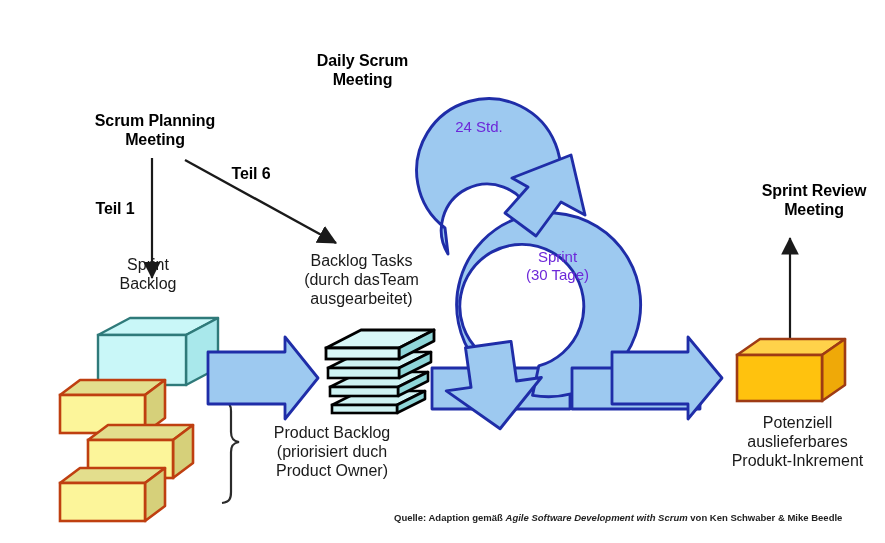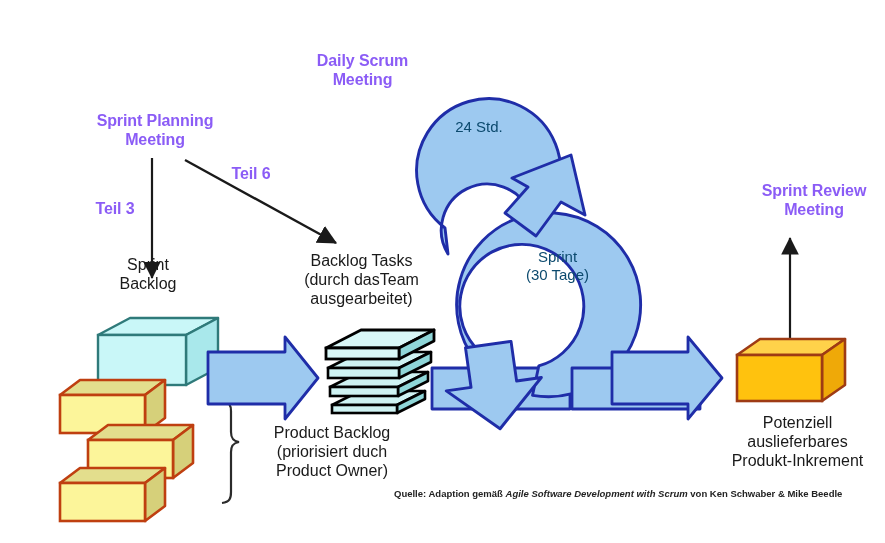--- a/index.html
+++ b/index.html
@@ -27,40 +27,41 @@
     height: 543px;
   }
   .lbl {
     position: absolute;
     text-align: center;
     line-height: 1.18;
     white-space: pre-line;
     font-family: "Liberation Sans", sans-serif;
   }
   .lbl-red {
-    color: #8b5cf6;
+    color: #000000;
     font-weight: bold;
     font-size: 16px;
     letter-spacing: -0.1px;
   }
   .lbl-dark {
     color: #1a1a1a;
     font-size: 16px;
     font-weight: normal;
   }
   .lbl-incircle {
-    color: #0c4a6e;
+    color: #6d28d9;
     font-size: 15px;
   }
   .lbl-source {
     color: #222222;
     font-size: 9.5px;
     font-weight: bold;
     text-align: left;
     white-space: nowrap;
+    margin-top: 24px;
   }
   .lbl-source i { font-style: italic; }
 </style>
 </head>
 <body>
 
 <div id="diagram-root">
 
   <svg class="layer" viewBox="0 0 885 543">
     <defs>
@@ -174,30 +175,30 @@
       <path d="M612,352 L688,352 L688,337 L722,378 L688,419 L688,404 L612,404 Z" fill="#9DC9F0" stroke="#1F2DA8" stroke-width="2.8" stroke-linejoin="round"></path>
     </g>
 
     <g>
       <path d="M737,355 L760,339 L845,339 L822,355 Z" fill="#FFD24A" stroke="#9E3B14" stroke-width="2.6" stroke-linejoin="round"></path>
       <path d="M822,355 L845,339 L845,385 L822,401 Z" fill="#EFA908" stroke="#9E3B14" stroke-width="2.6" stroke-linejoin="round"></path>
       <rect x="737" y="355" width="85" height="46" fill="#FFC20E" stroke="#9E3B14" stroke-width="2.6"></rect>
     </g>
   </svg>
 
-  <div class="lbl lbl-red" style="left:80px; top:112px; width:150px;">Sprint Planning
+  <div class="lbl lbl-red" style="left:80px; top:112px; width:150px;">Scrum Planning
 Meeting</div>
 
   <div class="lbl lbl-red" style="left:285px; top:52px; width:155px;">Daily Scrum
 Meeting</div>
 
   <div class="lbl lbl-red" style="left:739px; top:182px; width:150px;">Sprint Review
 Meeting</div>
 
-  <div class="lbl lbl-red" style="left:86px; top:200px; width:58px;">Teil 3</div>
+  <div class="lbl lbl-red" style="left:86px; top:200px; width:58px;">Teil 1</div>
 
   <div class="lbl lbl-red" style="left:222px; top:165px; width:58px;">Teil 6</div>
 
   <div class="lbl lbl-dark" style="left:93px; top:256px; width:110px;">Sprint
 Backlog</div>
 
   <div class="lbl lbl-dark" style="left:237px; top:424px; width:190px;">Product Backlog
 (priorisiert duch
 Product Owner)</div>
 

